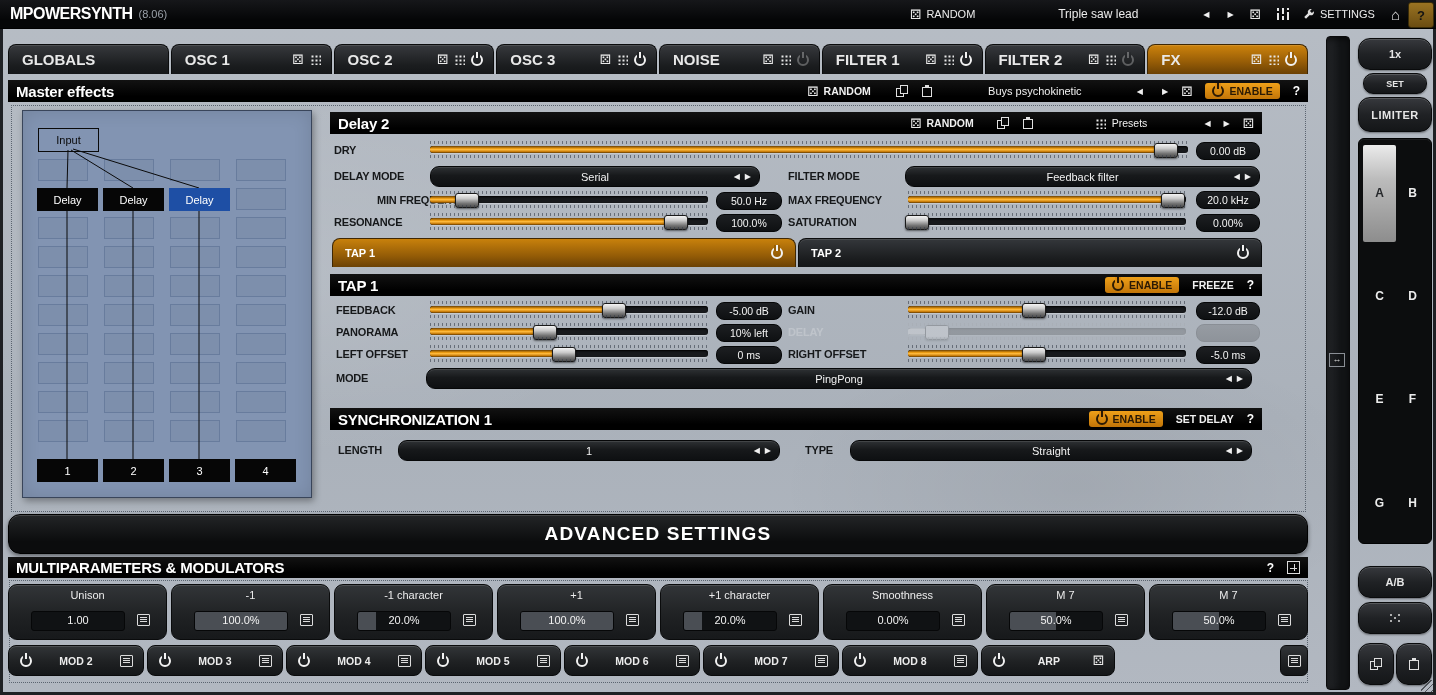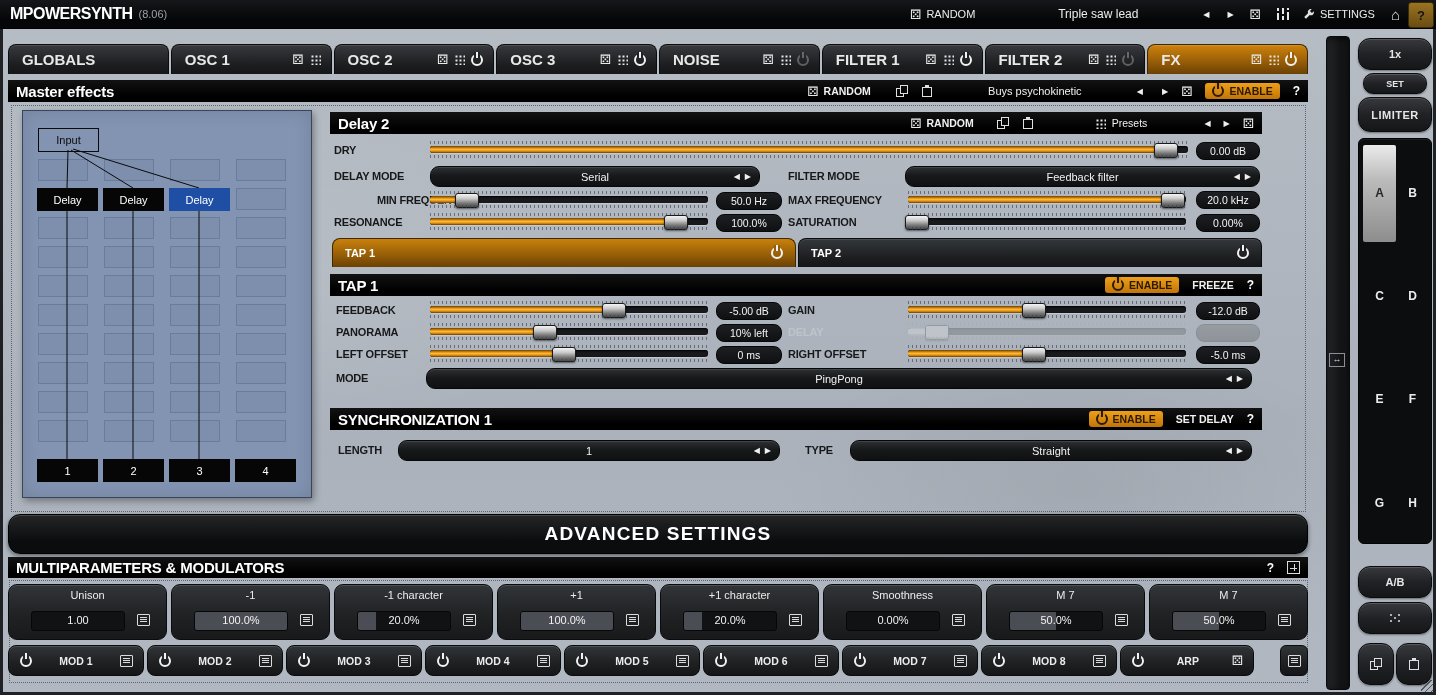--- a/index.html
+++ b/index.html
@@ -602,27 +602,20 @@
           <div class="cfill"></div>
           <div class="cvt">50.0%</div>
         </div>
       <span class="ic-menu"></span>
     </div>
   </div>
 
   <div class="abs modrow">
     <div class="modbtn">
         <span class="ic-pwr"></span>
-        <span class="ml">MOD 1</span>
-        <span class="rt">
-          <span class="ic-menu"></span>
-        </span>
-      </div>
-    <div class="modbtn">
-        <span class="ic-pwr"></span>
         <span class="ml">MOD 2</span>
         <span class="rt">
           <span class="ic-menu"></span>
         </span>
       </div>
     <div class="modbtn">
         <span class="ic-pwr"></span>
         <span class="ml">MOD 3</span>
         <span class="rt">
           <span class="ic-menu"></span>

